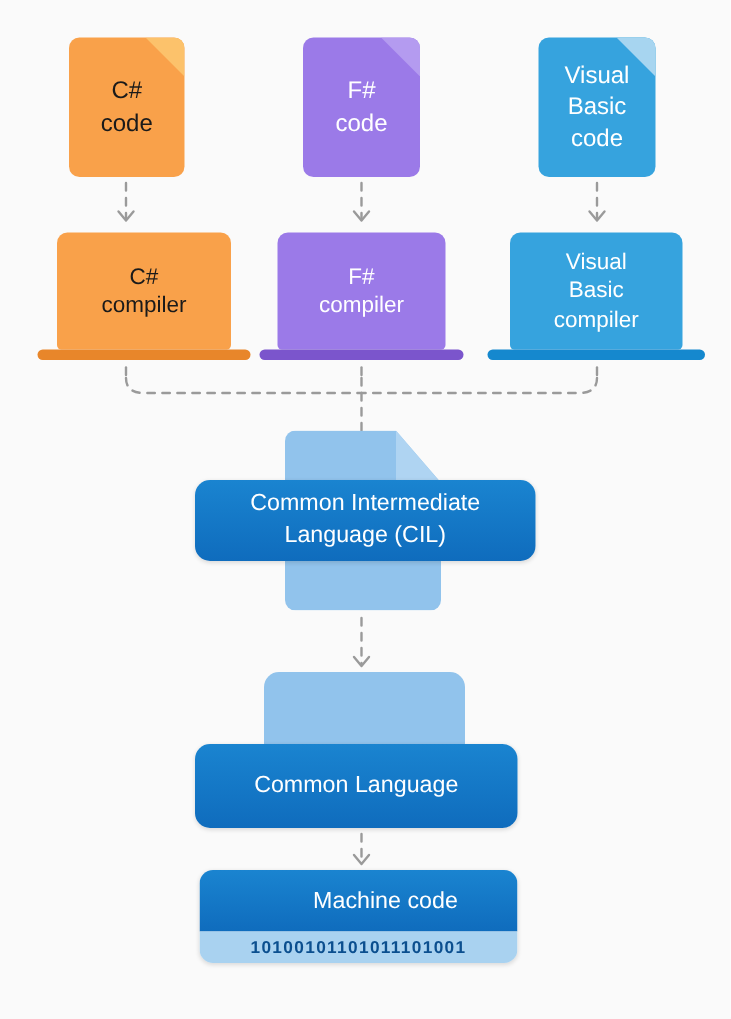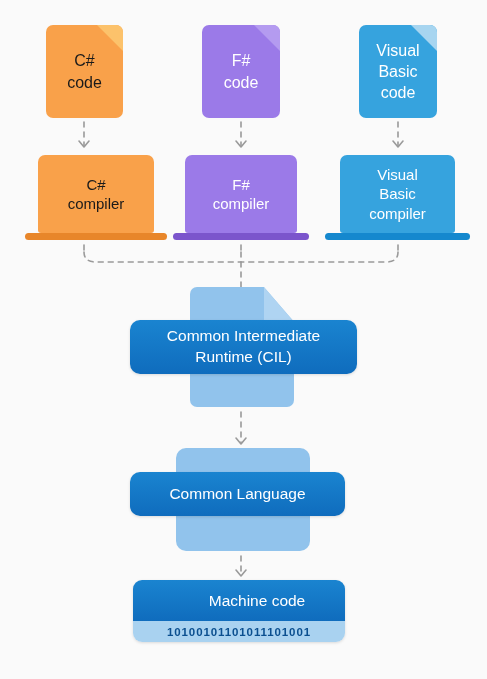--- a/index.html
+++ b/index.html
@@ -132,21 +132,21 @@
     justify-content: center;
     text-align: center;
     color: #ffffff;
     line-height: 1.34;
     font-size: 15.5px;
     background: linear-gradient(180deg, #1a84d0 0%, #0f6cbd 100%);
     box-shadow: 0 1px 3px rgba(0,0,0,0.13);
     padding: 16px 10px;
   }
   .bar-cil { left: 130px; top: 320px; width: 227px; height: 54px; }
-  .bar-clr { left: 130px; top: 472px; width: 215px; height: 44px; }
+  .bar-clr { left: 130px; top: 496px; width: 215px; height: 56px; }
 
   
   .machine {
     position: absolute;
     left: 133px;
     top: 580px;
     width: 212px;
     height: 62px;
     border-radius: 9px;
     overflow: hidden;
@@ -238,21 +238,21 @@
   <div class="laptop lap-vb">
     <div class="screen">
       <span><span>Visual</span><br><span>Basic</span><br><span>compiler</span></span>
     </div>
     <div class="base"></div>
   </div>
 
   <div class="stage-back stage-cil-back"></div>
   <div class="stage-cil-fold"></div>
   <div class="stage-bar bar-cil">
-    <span><span>Common Intermediate</span><br><span>Runtime (CIL)</span></span>
+    <span><span>Common Intermediate</span><br><span>Language (CIL)</span></span>
   </div>
 
   <div class="stage-back stage-clr-back"></div>
   <div class="stage-bar bar-clr">
     <span><span>Common Language</span><br></span>
   </div>
 
   <div class="machine">
     <div class="machine-title">Machine code</div>
     <div class="machine-bits">10100101101011101001</div>

